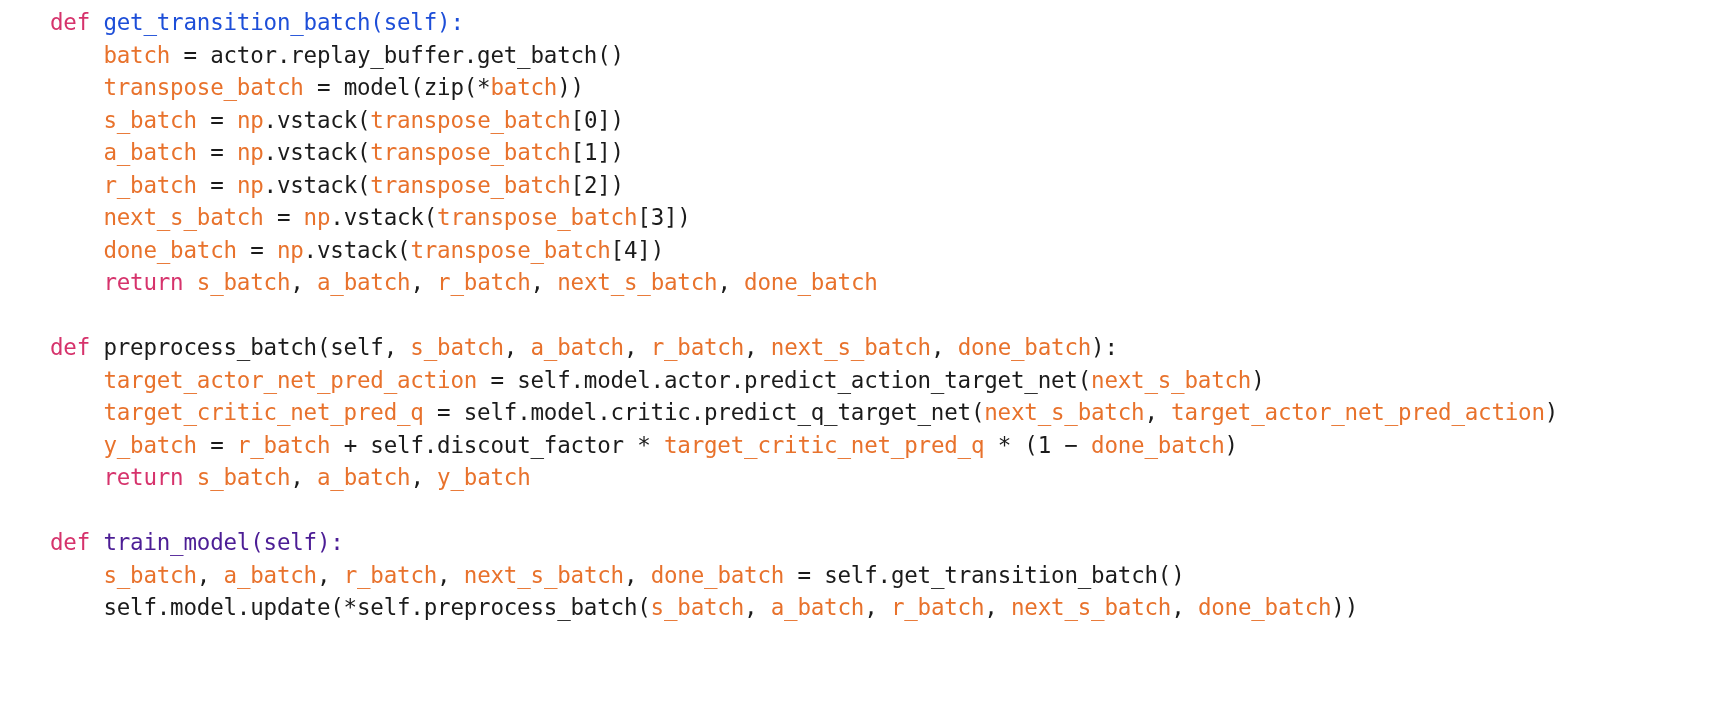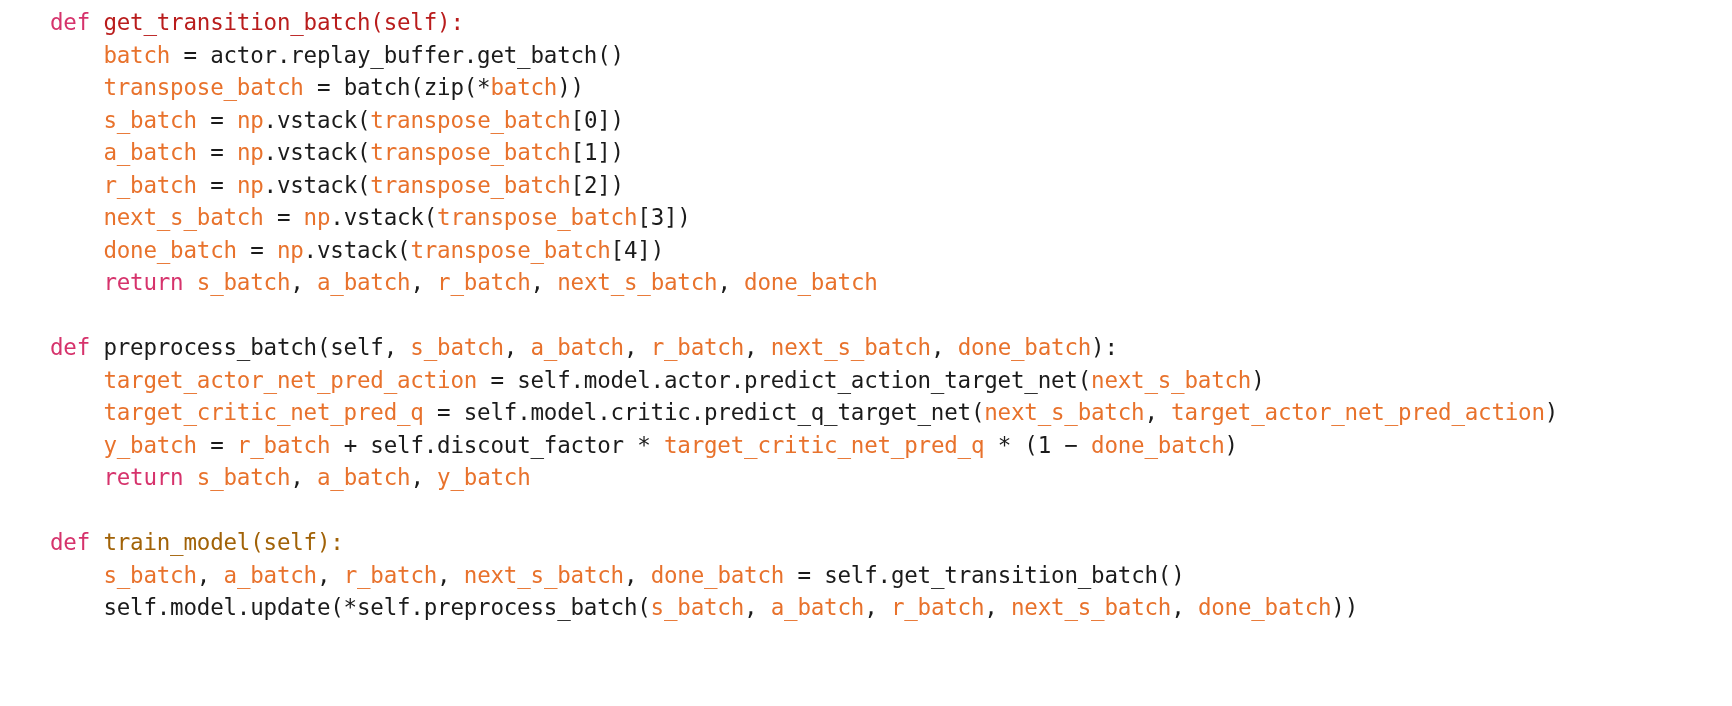--- a/index.html
+++ b/index.html
@@ -34,32 +34,32 @@
     height: 32.5px;
   }
   .tok-kw   { color: #d6336c; }
   .tok-var  { color: #e8722c; }
   .tok-plain{ color: #1b1b1b; }
 </style>
 </head>
 <body style="background: rgb(255, 255, 255);">
 
 <div id="code-block" style="background: rgb(255, 255, 255);">
-    <div class="code-line"><span class="tok-kw" style="color: rgb(214, 51, 108);">def</span><span class="tok-plain" style="color: #b91c1c;"> get_transition_batch(self):</span></div>
+    <div class="code-line"><span class="tok-kw" style="color: rgb(214, 51, 108);">def</span><span class="tok-plain" style="color: #1d4ed8;"> get_transition_batch(self):</span></div>
     <div class="code-line"><span class="tok-plain" style="color: rgb(27, 27, 27);">    </span><span class="tok-var" style="color: rgb(232, 114, 44);">batch</span><span class="tok-plain" style="color: rgb(27, 27, 27);"> = actor.replay_buffer.get_batch()</span></div>
-    <div class="code-line"><span class="tok-plain" style="color: rgb(27, 27, 27);">    </span><span class="tok-var" style="color: rgb(232, 114, 44);">transpose_batch</span><span class="tok-plain" style="color: rgb(27, 27, 27);"> = batch(zip(*</span><span class="tok-var" style="color: rgb(232, 114, 44);">batch</span><span class="tok-plain" style="color: rgb(27, 27, 27);">))</span></div>
+    <div class="code-line"><span class="tok-plain" style="color: rgb(27, 27, 27);">    </span><span class="tok-var" style="color: rgb(232, 114, 44);">transpose_batch</span><span class="tok-plain" style="color: rgb(27, 27, 27);"> = model(zip(*</span><span class="tok-var" style="color: rgb(232, 114, 44);">batch</span><span class="tok-plain" style="color: rgb(27, 27, 27);">))</span></div>
     <div class="code-line"><span class="tok-plain" style="color: rgb(27, 27, 27);">    </span><span class="tok-var" style="color: rgb(232, 114, 44);">s_batch</span><span class="tok-plain" style="color: rgb(27, 27, 27);"> = </span><span class="tok-var" style="color: rgb(232, 114, 44);">np</span><span class="tok-plain" style="color: rgb(27, 27, 27);">.vstack(</span><span class="tok-var" style="color: rgb(232, 114, 44);">transpose_batch</span><span class="tok-plain" style="color: rgb(27, 27, 27);">[0])</span></div>
     <div class="code-line"><span class="tok-plain" style="color: rgb(27, 27, 27);">    </span><span class="tok-var" style="color: rgb(232, 114, 44);">a_batch</span><span class="tok-plain" style="color: rgb(27, 27, 27);"> = </span><span class="tok-var" style="color: rgb(232, 114, 44);">np</span><span class="tok-plain" style="color: rgb(27, 27, 27);">.vstack(</span><span class="tok-var" style="color: rgb(232, 114, 44);">transpose_batch</span><span class="tok-plain" style="color: rgb(27, 27, 27);">[1])</span></div>
     <div class="code-line"><span class="tok-plain" style="color: rgb(27, 27, 27);">    </span><span class="tok-var" style="color: rgb(232, 114, 44);">r_batch</span><span class="tok-plain" style="color: rgb(27, 27, 27);"> = </span><span class="tok-var" style="color: rgb(232, 114, 44);">np</span><span class="tok-plain" style="color: rgb(27, 27, 27);">.vstack(</span><span class="tok-var" style="color: rgb(232, 114, 44);">transpose_batch</span><span class="tok-plain" style="color: rgb(27, 27, 27);">[2])</span></div>
     <div class="code-line"><span class="tok-plain" style="color: rgb(27, 27, 27);">    </span><span class="tok-var" style="color: rgb(232, 114, 44);">next_s_batch</span><span class="tok-plain" style="color: rgb(27, 27, 27);"> = </span><span class="tok-var" style="color: rgb(232, 114, 44);">np</span><span class="tok-plain" style="color: rgb(27, 27, 27);">.vstack(</span><span class="tok-var" style="color: rgb(232, 114, 44);">transpose_batch</span><span class="tok-plain" style="color: rgb(27, 27, 27);">[3])</span></div>
     <div class="code-line"><span class="tok-plain" style="color: rgb(27, 27, 27);">    </span><span class="tok-var" style="color: rgb(232, 114, 44);">done_batch</span><span class="tok-plain" style="color: rgb(27, 27, 27);"> = </span><span class="tok-var" style="color: rgb(232, 114, 44);">np</span><span class="tok-plain" style="color: rgb(27, 27, 27);">.vstack(</span><span class="tok-var" style="color: rgb(232, 114, 44);">transpose_batch</span><span class="tok-plain" style="color: rgb(27, 27, 27);">[4])</span></div>
     <div class="code-line"><span class="tok-plain" style="color: rgb(27, 27, 27);">    </span><span class="tok-kw" style="color: rgb(214, 51, 108);">return</span><span class="tok-plain" style="color: rgb(27, 27, 27);"> </span><span class="tok-var" style="color: rgb(232, 114, 44);">s_batch</span><span class="tok-plain" style="color: rgb(27, 27, 27);">, </span><span class="tok-var" style="color: rgb(232, 114, 44);">a_batch</span><span class="tok-plain" style="color: rgb(27, 27, 27);">, </span><span class="tok-var" style="color: rgb(232, 114, 44);">r_batch</span><span class="tok-plain" style="color: rgb(27, 27, 27);">, </span><span class="tok-var" style="color: rgb(232, 114, 44);">next_s_batch</span><span class="tok-plain" style="color: rgb(27, 27, 27);">, </span><span class="tok-var" style="color: rgb(232, 114, 44);">done_batch</span></div>
     <div class="code-line blank">&nbsp;</div>
     <div class="code-line"><span class="tok-kw" style="color: rgb(214, 51, 108);">def</span><span class="tok-plain" style="color: rgb(27, 27, 27);"> preprocess_batch(self, </span><span class="tok-var" style="color: rgb(232, 114, 44);">s_batch</span><span class="tok-plain" style="color: rgb(27, 27, 27);">, </span><span class="tok-var" style="color: rgb(232, 114, 44);">a_batch</span><span class="tok-plain" style="color: rgb(27, 27, 27);">, </span><span class="tok-var" style="color: rgb(232, 114, 44);">r_batch</span><span class="tok-plain" style="color: rgb(27, 27, 27);">, </span><span class="tok-var" style="color: rgb(232, 114, 44);">next_s_batch</span><span class="tok-plain" style="color: rgb(27, 27, 27);">, </span><span class="tok-var" style="color: rgb(232, 114, 44);">done_batch</span><span class="tok-plain" style="color: rgb(27, 27, 27);">):</span></div>
     <div class="code-line"><span class="tok-plain" style="color: rgb(27, 27, 27);">    </span><span class="tok-var" style="color: rgb(232, 114, 44);">target_actor_net_pred_action</span><span class="tok-plain" style="color: rgb(27, 27, 27);"> = self.model.actor.predict_action_target_net(</span><span class="tok-var" style="color: rgb(232, 114, 44);">next_s_batch</span><span class="tok-plain" style="color: rgb(27, 27, 27);">)</span></div>
     <div class="code-line"><span class="tok-plain" style="color: rgb(27, 27, 27);">    </span><span class="tok-var" style="color: rgb(232, 114, 44);">target_critic_net_pred_q</span><span class="tok-plain" style="color: rgb(27, 27, 27);"> = self.model.critic.predict_q_target_net(</span><span class="tok-var" style="color: rgb(232, 114, 44);">next_s_batch</span><span class="tok-plain" style="color: rgb(27, 27, 27);">, </span><span class="tok-var" style="color: rgb(232, 114, 44);">target_actor_net_pred_action</span><span class="tok-plain" style="color: rgb(27, 27, 27);">)</span></div>
     <div class="code-line"><span class="tok-plain" style="color: rgb(27, 27, 27);">    </span><span class="tok-var" style="color: rgb(232, 114, 44);">y_batch</span><span class="tok-plain" style="color: rgb(27, 27, 27);"> = </span><span class="tok-var" style="color: rgb(232, 114, 44);">r_batch</span><span class="tok-plain" style="color: rgb(27, 27, 27);"> + self.discout_factor * </span><span class="tok-var" style="color: rgb(232, 114, 44);">target_critic_net_pred_q</span><span class="tok-plain" style="color: rgb(27, 27, 27);"> * (1 − </span><span class="tok-var" style="color: rgb(232, 114, 44);">done_batch</span><span class="tok-plain" style="color: rgb(27, 27, 27);">)</span></div>
     <div class="code-line"><span class="tok-plain" style="color: rgb(27, 27, 27);">    </span><span class="tok-kw" style="color: rgb(214, 51, 108);">return</span><span class="tok-plain" style="color: rgb(27, 27, 27);"> </span><span class="tok-var" style="color: rgb(232, 114, 44);">s_batch</span><span class="tok-plain" style="color: rgb(27, 27, 27);">, </span><span class="tok-var" style="color: rgb(232, 114, 44);">a_batch</span><span class="tok-plain" style="color: rgb(27, 27, 27);">, </span><span class="tok-var" style="color: rgb(232, 114, 44);">y_batch</span></div>
     <div class="code-line blank">&nbsp;</div>
-    <div class="code-line"><span class="tok-kw" style="color: rgb(214, 51, 108);">def</span><span class="tok-plain" style="color: #a16207;"> train_model(self):</span></div>
+    <div class="code-line"><span class="tok-kw" style="color: rgb(214, 51, 108);">def</span><span class="tok-plain" style="color: #4c1d95;"> train_model(self):</span></div>
     <div class="code-line"><span class="tok-plain" style="color: rgb(27, 27, 27);">    </span><span class="tok-var" style="color: rgb(232, 114, 44);">s_batch</span><span class="tok-plain" style="color: rgb(27, 27, 27);">, </span><span class="tok-var" style="color: rgb(232, 114, 44);">a_batch</span><span class="tok-plain" style="color: rgb(27, 27, 27);">, </span><span class="tok-var" style="color: rgb(232, 114, 44);">r_batch</span><span class="tok-plain" style="color: rgb(27, 27, 27);">, </span><span class="tok-var" style="color: rgb(232, 114, 44);">next_s_batch</span><span class="tok-plain" style="color: rgb(27, 27, 27);">, </span><span class="tok-var" style="color: rgb(232, 114, 44);">done_batch</span><span class="tok-plain" style="color: rgb(27, 27, 27);"> = self.get_transition_batch()</span></div>
     <div class="code-line"><span class="tok-plain" style="color: rgb(27, 27, 27);">    </span><span class="tok-plain" style="color: rgb(27, 27, 27);">self.model.update(*self.preprocess_batch(</span><span class="tok-var" style="color: rgb(232, 114, 44);">s_batch</span><span class="tok-plain" style="color: rgb(27, 27, 27);">, </span><span class="tok-var" style="color: rgb(232, 114, 44);">a_batch</span><span class="tok-plain" style="color: rgb(27, 27, 27);">, </span><span class="tok-var" style="color: rgb(232, 114, 44);">r_batch</span><span class="tok-plain" style="color: rgb(27, 27, 27);">, </span><span class="tok-var" style="color: rgb(232, 114, 44);">next_s_batch</span><span class="tok-plain" style="color: rgb(27, 27, 27);">, </span><span class="tok-var" style="color: rgb(232, 114, 44);">done_batch</span><span class="tok-plain" style="color: rgb(27, 27, 27);">))</span></div>
   </div>
 
 </body></html>

